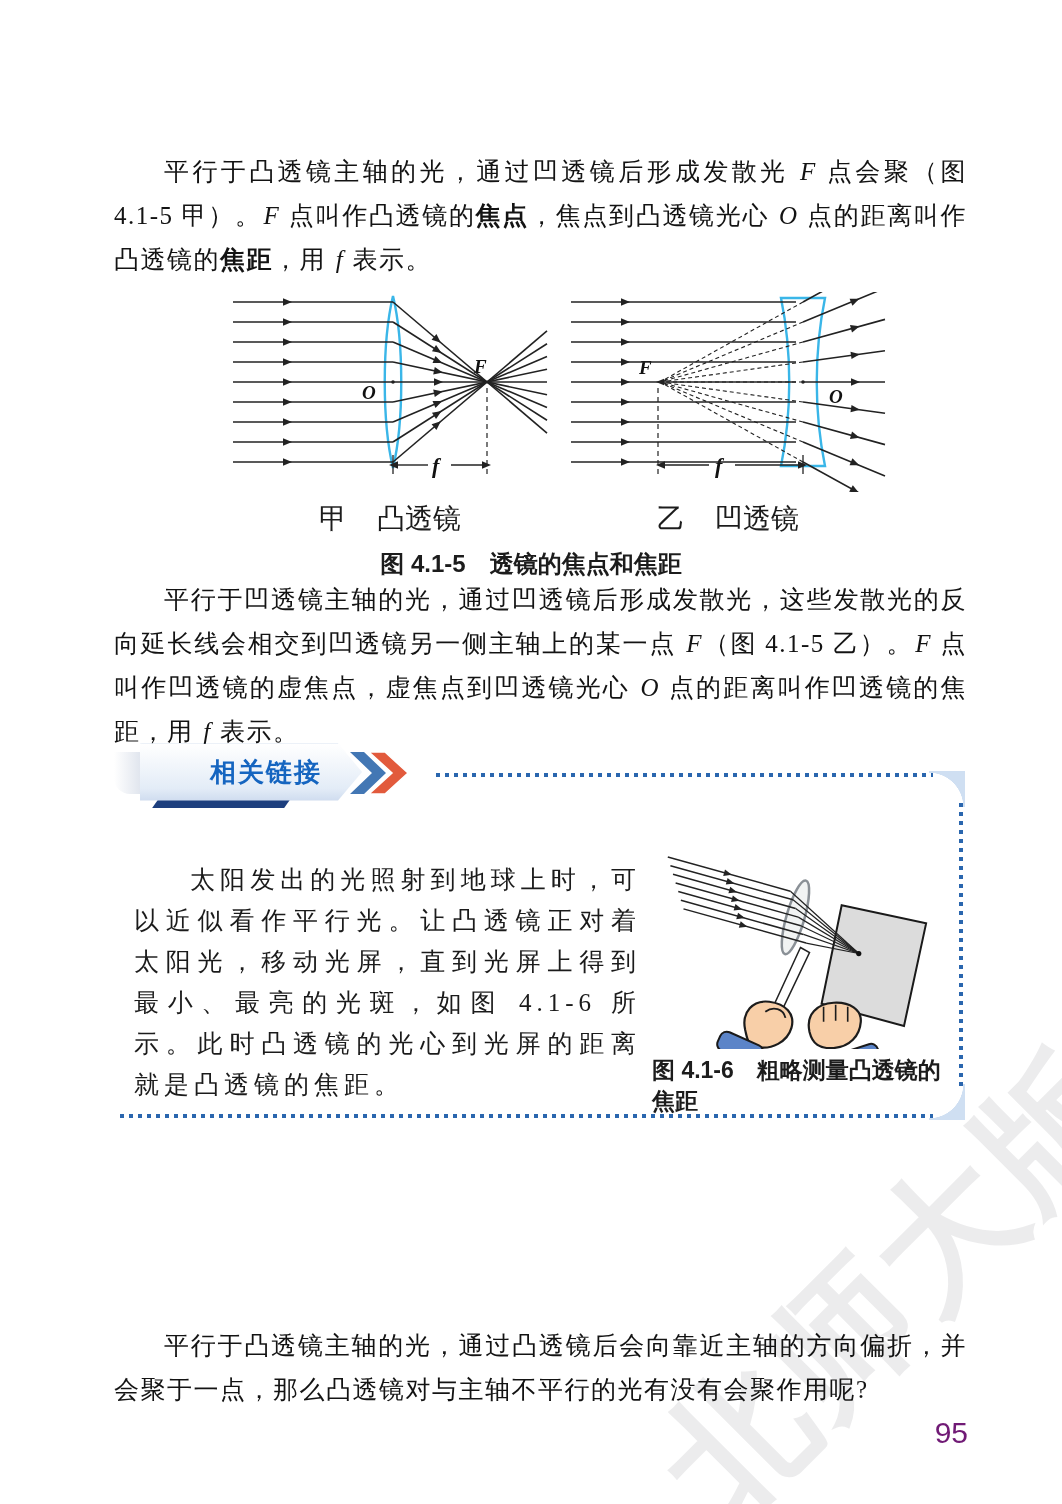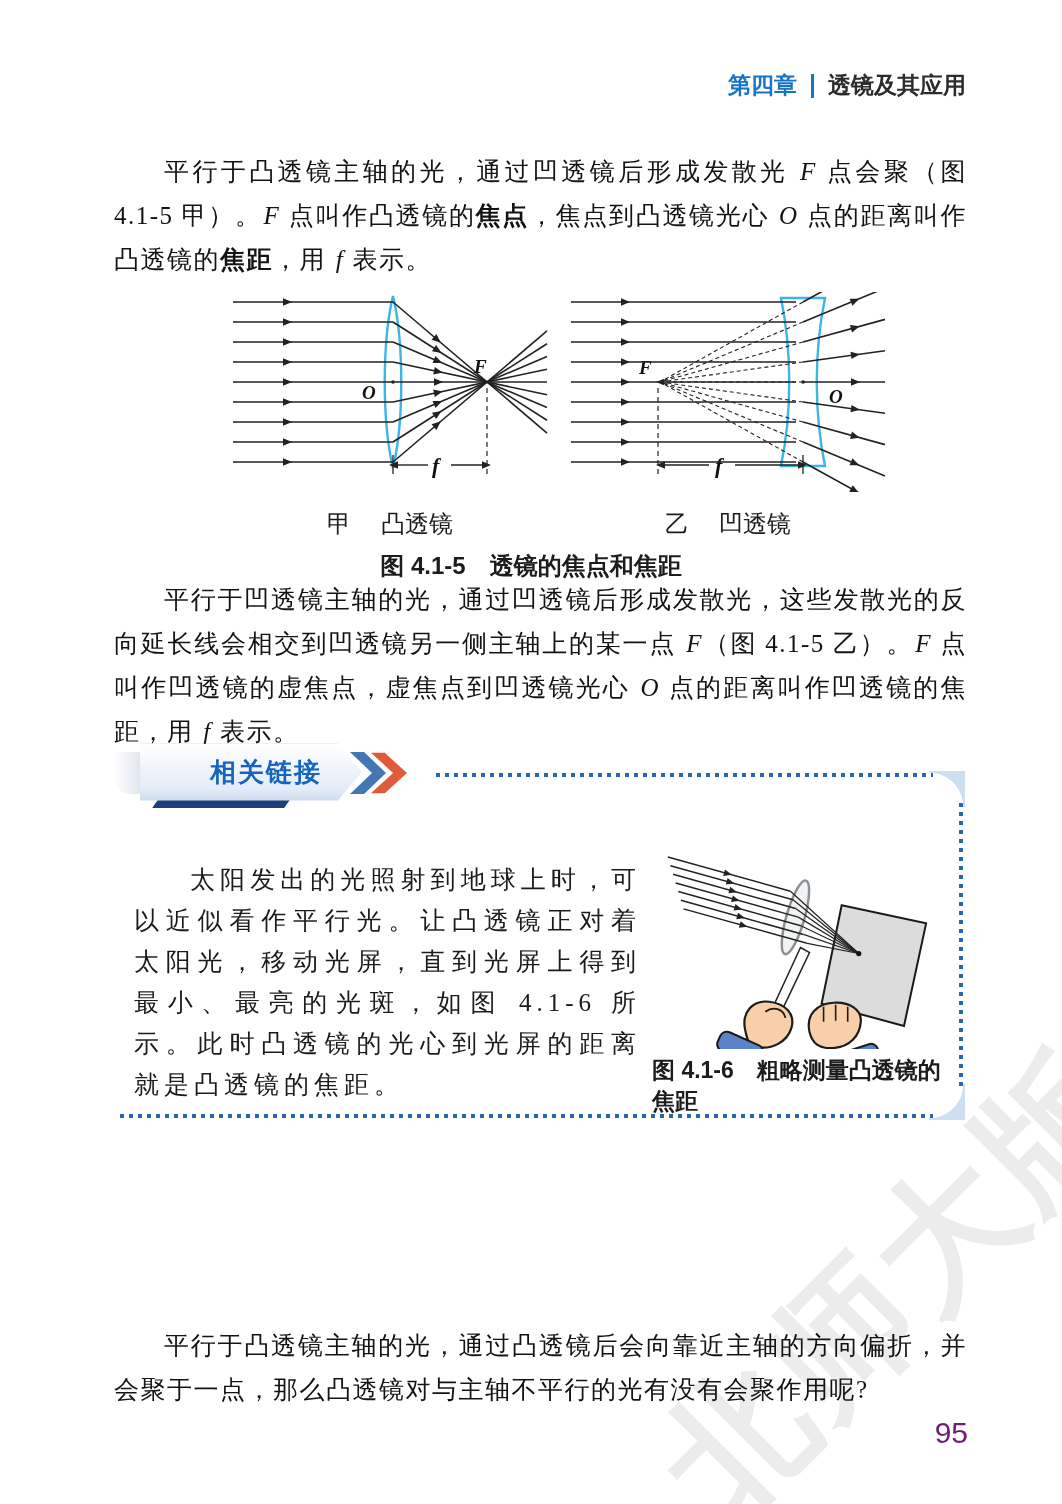--- a/index.html
+++ b/index.html
@@ -16,21 +16,21 @@
   .hdr .bk{color:#2b2b2b;}
   
   .para{position:absolute;left:114px;width:853px;margin:0;font-size:25px;line-height:44px;
         text-align:justify;text-indent:50px;letter-spacing:1.5px;color:#131313;z-index:2;}
   .b{font-weight:700;}
   .var{font-style:italic;font-family:"Liberation Serif",serif;padding:0 2px;letter-spacing:0;}
   
   .fig415{position:absolute;top:292px;left:0;width:100%;display:flex;flex-direction:column;align-items:center;z-index:2;}
   .figrow{display:flex;gap:6px;margin-left:56px;}
   .figcol{width:332px;display:flex;flex-direction:column;align-items:center;}
-  .sublabel{margin-top:16px;font-size:24px;color:#1c1c1c;}
+  .sublabel{margin-top:8px;font-size:28px;color:#1c1c1c;}
   .sublabel .gap{display:inline-block;width:30px;}
   .figcap{margin-top:10px;font-family:"Liberation Sans","DejaVu Sans",sans-serif;font-weight:700;font-size:24px;color:#1c1c1c;}
   svg text{font-family:"Liberation Serif","DejaVu Serif",serif;font-style:italic;font-weight:600;font-size:19px;fill:#111;}
   svg text.flab{font-size:22px;}
   
   .linkbox{position:absolute;top:775px;left:114px;width:849px;height:343px;z-index:2;}
   .dot-h{position:absolute;height:4px;background:repeating-linear-gradient(90deg,#2a66ae 0 4px,transparent 4px 9px);}
   .dot-v{position:absolute;width:4px;background:repeating-linear-gradient(180deg,#2a66ae 0 4px,transparent 4px 9px);}
   .bd-top{top:-2px;left:322px;right:30px;}
   .bd-bottom{bottom:0;left:6px;right:30px;}
@@ -57,25 +57,20 @@
   .pagenum{position:absolute;top:1416px;right:94px;font-family:"Liberation Sans","DejaVu Sans",sans-serif;
       font-size:30px;color:#701a75;z-index:2;}
 </style>
 </head>
 <body>
 
 <div class="page">
 
   <div class="watermark">北师大版</div>
 
-  <div class="hdr">
-    <span class="chap">第四章</span>
-    <span class="bar"></span>
-    <span class="bk">透镜及其应用</span>
-  </div>
 
   <p class="para" style="top:150px;"><span>平行于凸透镜主轴的光，通过凹透镜后形成发散光 </span><span class="var">F</span><span> 点会聚（图 4.1-5 甲）。</span><span class="var">F</span><span> 点叫作凸透镜的</span><span class="b">焦点</span><span>，焦点到凸透镜光心 </span><span class="var">O</span><span> 点的距离叫作凸透镜的</span><span class="b">焦距</span><span>，用 </span><span class="var">f</span><span> 表示。</span></p>
 
   <div class="fig415" id="figures">
     <div class="figrow">
       <div class="figcol">
         <svg id="svg-convex" width="332" height="200" viewBox="0 0 330 200">
           <path d="M168,4 C179,50 179,130 168,176 C157,130 157,50 168,4 Z" fill="none" stroke="#3ab6e8" stroke-width="2.4"></path>
           <circle cx="168" cy="90" r="1.8" fill="#222"></circle>
           <line x1="262" y1="96" x2="262" y2="182" stroke="#222" stroke-width="1.2" stroke-dasharray="5 4"></line>

